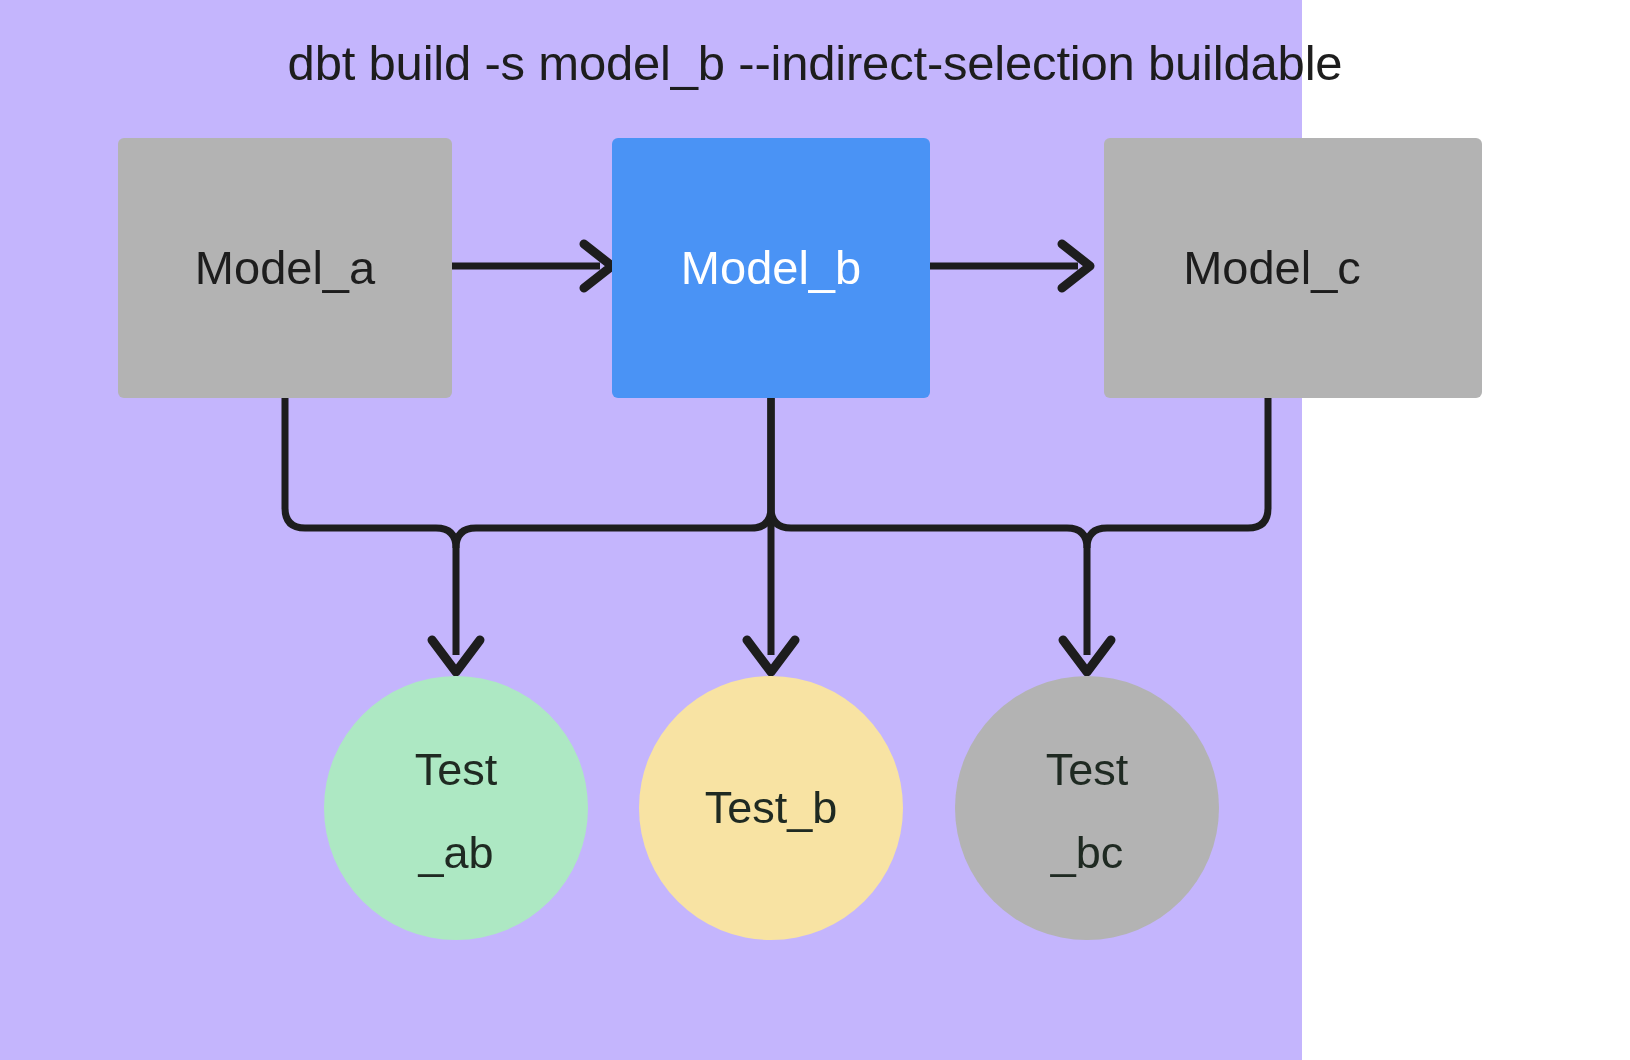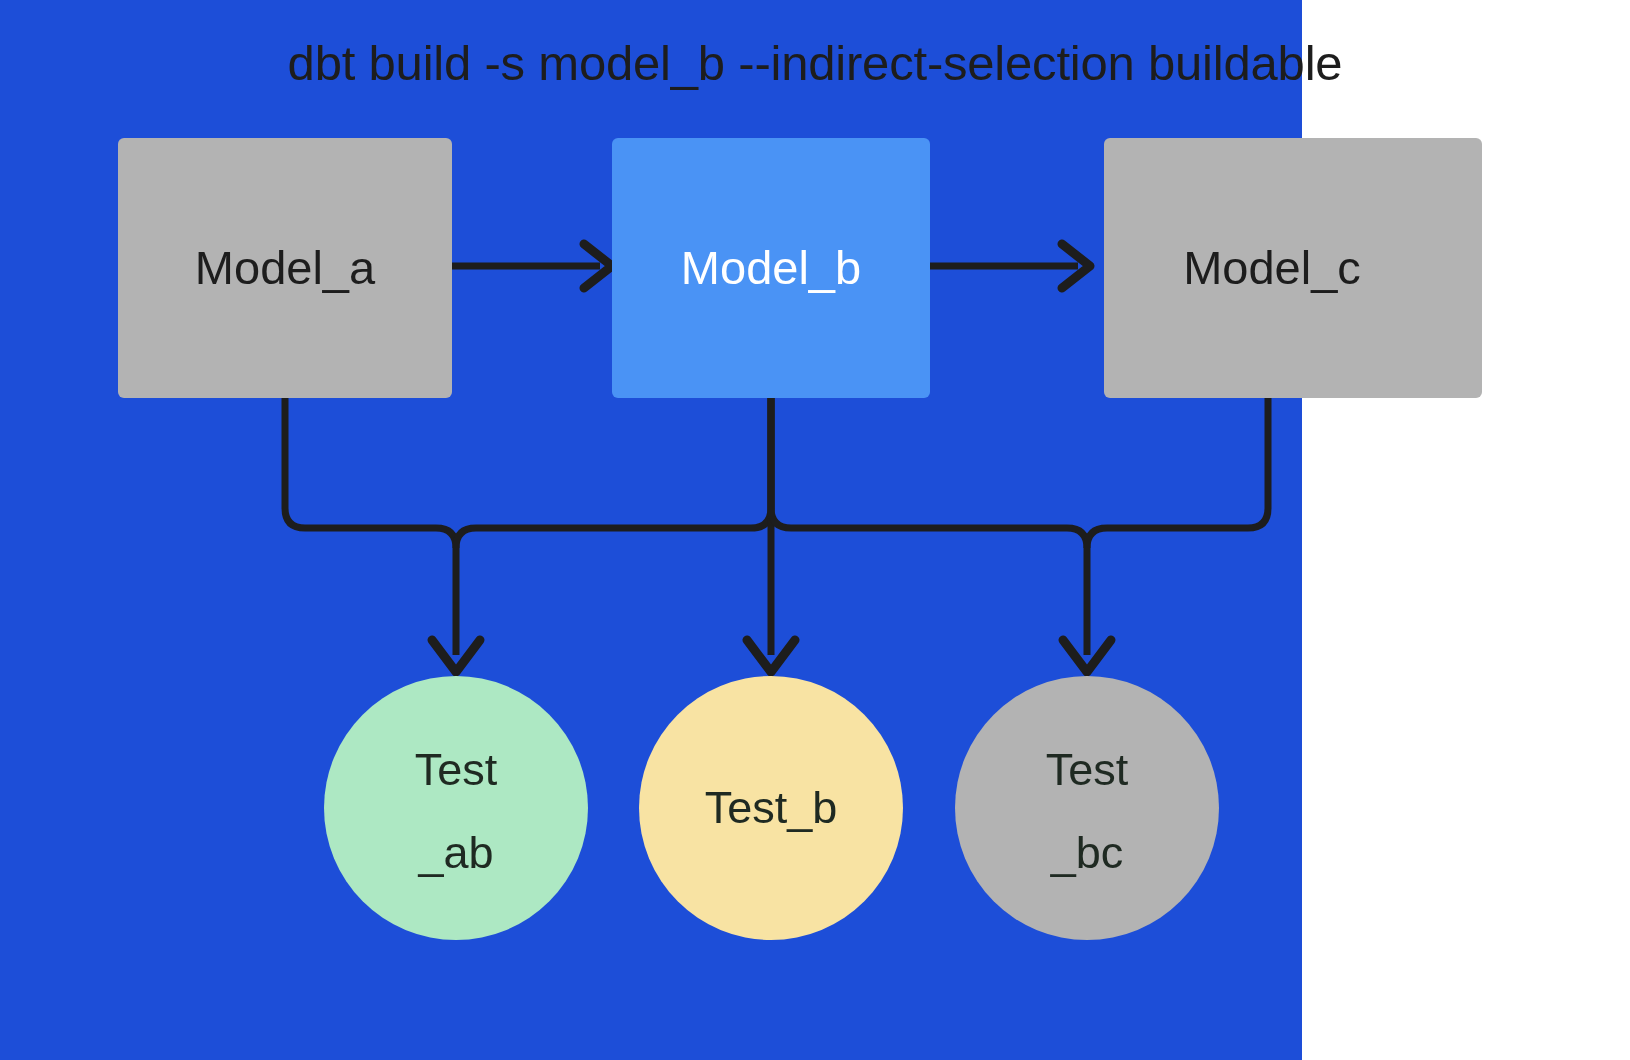--- a/index.html
+++ b/index.html
@@ -10,21 +10,21 @@
   body {
     width: 1630px;
     height: 1060px;
     font-family: "Liberation Sans", sans-serif;
     overflow: hidden;
   }
   #stage {
     position: relative;
     width: 1302px;
     height: 1060px;
-    background: #1d4ed8;
+    background: #c4b5fd;
   }
   svg.diagram {
     position: absolute;
     left: 0;
     top: 0;
     width: 1630px;
     height: 1060px;
     display: block;
   }
   .title-text {

